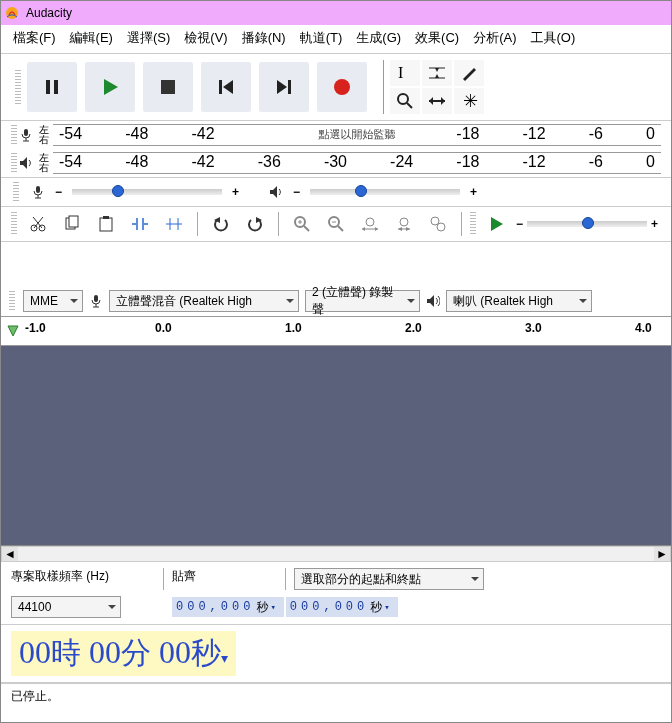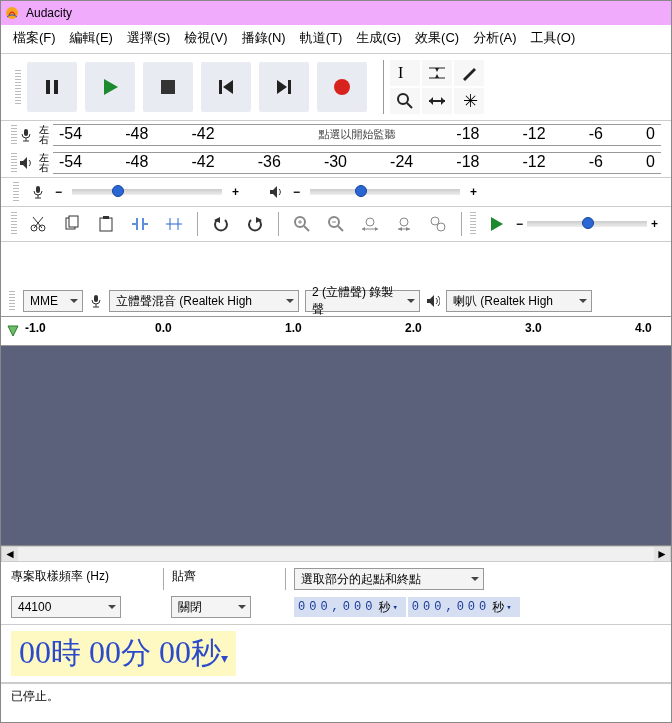--- a/index.html
+++ b/index.html
@@ -517,25 +517,20 @@
   <div class="label" style="border-left:1px solid #aaa; padding-left:8px">貼齊</div>
   <div style="border-left:1px solid #aaa; padding-left:8px">
     <div class="select" style="width:190px">
         <span>選取部分的起點和終點</span>
       </div>
   </div>
 
   <div class="select" style="width:110px">
       <span>44100</span>
     </div>
-  <div style="padding-left:8px">
-      <div class="select" style="width:80px">
-        <span>關閉</span>
-      </div>
-    </div>
   <div style="padding-left:8px; display:flex; gap:0">
     <span class="spin">
         <span>000,000</span>
         <span class="suf">秒</span>
         <span class="drop">▾</span>
       </span>
     <span class="spin">
         <span>000,000</span>
         <span class="suf">秒</span>
         <span class="drop">▾</span>

